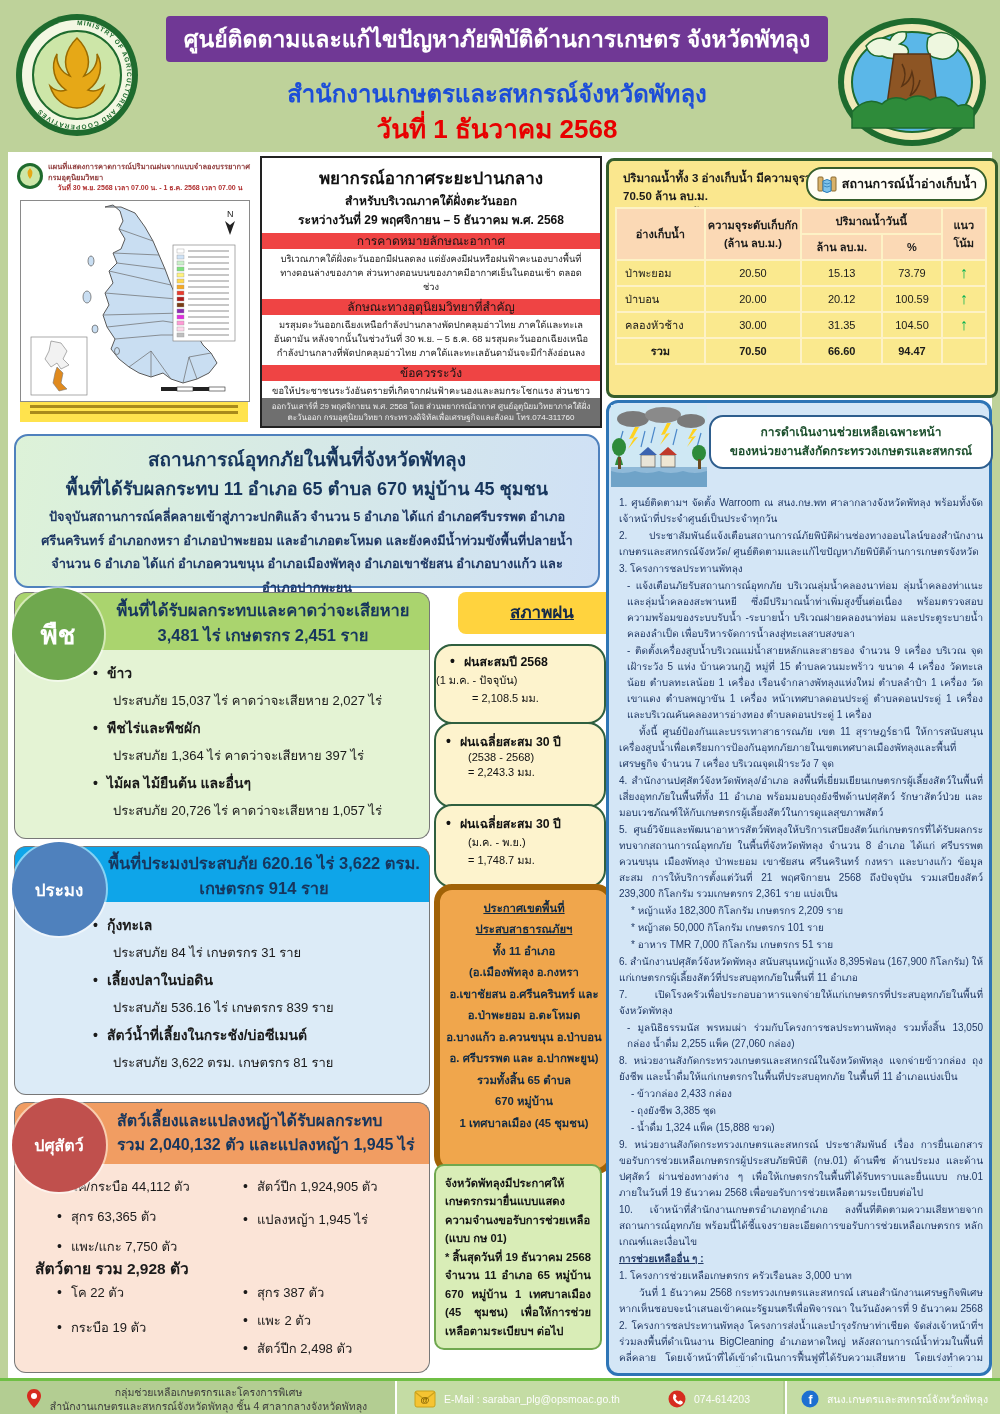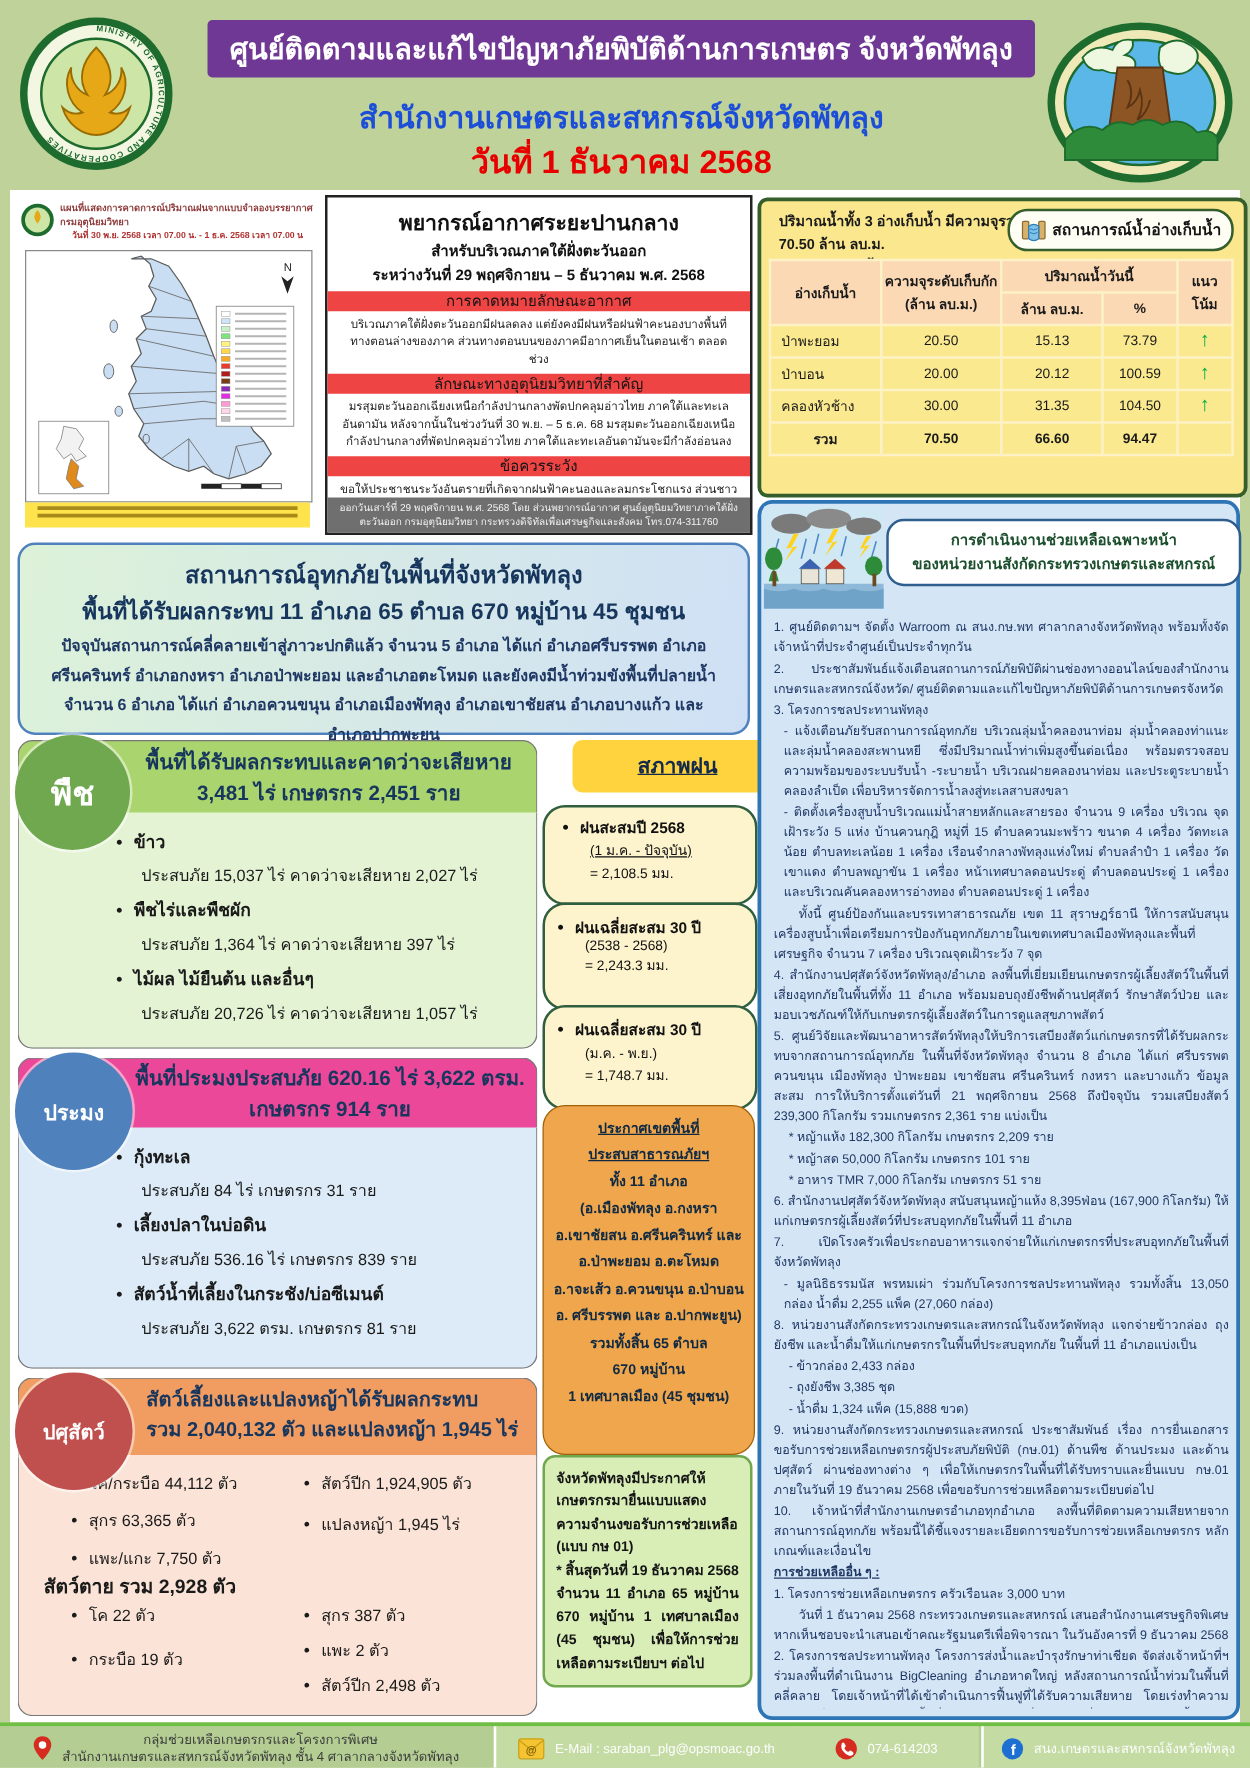--- a/index.html
+++ b/index.html
@@ -50,21 +50,21 @@
   .sec-title{font-size:16.5px;font-weight:bold;color:#17365d;line-height:1.5;}
   .circle{border-radius:50%;color:#fff;font-weight:bold;display:flex;align-items:center;justify-content:center;box-shadow:0 0 0 2px rgba(255,255,255,.5);}
   .li-name{font-size:14px;font-weight:bold;color:#1a1a1a;}
   .li-det{font-size:13px;color:#1a1a1a;}
   .bullet::before{content:"•";margin-right:9px;font-size:14px;}
   
   .rain-head{background:#ffd33e;border-radius:8px;color:#142a4a;font-size:17px;font-weight:bold;text-decoration:underline;}
   .cream{background:#fdf3cd;border:2px solid #2f5f3f;border-radius:18px;}
   .cream .l1{font-size:12.3px;font-weight:bold;color:#111;}
   .cream .l2,.cream .l3{font-size:11px;color:#111;}
-  .orangebox{background:#f0a64c;border:1px solid #a16207;border-radius:18px;color:#102a43;font-size:11.3px;font-weight:bold;line-height:1.9;}
+  .orangebox{background:#f0a64c;border:6px solid #a16207;border-radius:18px;color:#102a43;font-size:11.3px;font-weight:bold;line-height:1.9;}
   .orangebox .u{text-decoration:underline;}
   .notice{background:#d9edb7;border:2px solid #70a84f;border-radius:10px;color:#141414;font-size:11.2px;font-weight:bold;line-height:1.65;text-align:justify;}
   
   .ops{background:#d4e6f6;border:3px solid #2e75b6;border-radius:12px;}
   .ops-title{background:#fff;border:2px solid #2e5e8e;border-radius:14px;color:#1c4f2d;font-size:12px;font-weight:bold;line-height:1.6;}
   .ops-body p{margin:0 0 1px 0;font-size:10px;color:#203864;line-height:1.6;text-align:justify;}
   .ops-body p.dash{padding-left:8px;}
   .ops-body p.ind2{text-indent:20px;}
   .ops-body p.star{padding-left:12px;}
   .ops-body p.headu{font-weight:bold;text-decoration:underline;}
@@ -287,21 +287,21 @@
       <div class="li-name bullet">ข้าว</div>
       <div class="li-det" style="padding:6px 0 6px 20px;">ประสบภัย 15,037 ไร่ คาดว่าจะเสียหาย 2,027  ไร่</div>
       <div class="li-name bullet">พืชไร่และพืชผัก</div>
       <div class="li-det" style="padding:6px 0 6px 20px;">ประสบภัย 1,364 ไร่ คาดว่าจะเสียหาย 397 ไร่</div>
       <div class="li-name bullet">ไม้ผล ไม้ยืนต้น และอื่นๆ</div>
       <div class="li-det" style="padding:6px 0 0 20px;">ประสบภัย 20,726 ไร่ คาดว่าจะเสียหาย 1,057 ไร่</div>
     </div>
   </div>
   <div class="abs circle" style="left:12px;top:588px;width:92px;height:92px;background:#6fa84e;font-size:26px;">พืช</div>
 
-  <div class="abs sec-head" style="left:14px;top:846px;width:414px;height:56px;background:#ec4899;">
+  <div class="abs sec-head" style="left:14px;top:846px;width:414px;height:56px;background:#0ea5e9;">
     <div class="sec-title c" style="padding:4px 8px 0 92px;">
       <span>พื้นที่ประมงประสบภัย  620.16 ไร่ 3,622  ตรม.</span><br>
       <span>เกษตรกร 914 ราย</span>
     </div>
   </div>
   <div class="abs sec-body" style="left:14px;top:902px;width:414px;height:192px;background:#dcebf7;">
     <div style="padding:12px 10px 0 78px;">
       <div class="li-name bullet">กุ้งทะเล</div>
       <div class="li-det" style="padding:6px 0 6px 20px;">ประสบภัย  84  ไร่  เกษตรกร 31 ราย</div>
       <div class="li-name bullet">เลี้ยงปลาในบ่อดิน</div>
@@ -338,42 +338,42 @@
       <div class="li-det bullet" style="padding-bottom:7px;">แพะ 2 ตัว</div>
       <div class="li-det bullet">สัตว์ปีก 2,498 ตัว</div>
     </div>
   </div>
   <div class="abs circle" style="left:12px;top:1098px;width:94px;height:94px;background:#c0504d;font-size:16px;">ปศุสัตว์</div>
 
   <div class="abs rain-head c" style="left:458px;top:592px;width:168px;height:42px;line-height:42px;">สภาพฝน</div>
 
   <div class="abs cream" style="left:434px;top:644px;width:168px;height:70px;padding-top:6px;">
     <div class="l1 bullet" style="padding-left:14px;">ฝนสะสมปี 2568</div>
-    <div class="l2" style="padding-left:36px;text-decoration:underline;">(1 ม.ค. - ปัจจุบัน)</div>
+    <div class="l2" style="">(1 ม.ค. - ปัจจุบัน)</div>
     <div class="l3 l2" style="padding-left:36px;">= 2,108.5 มม.</div>
   </div>
   <div class="abs cream" style="left:434px;top:722px;width:168px;height:74px;padding-top:8px;">
     <div class="l1 bullet" style="padding-left:10px;">ฝนเฉลี่ยสะสม 30 ปี</div>
     <div class="l2" style="padding-left:32px;">(2538 - 2568)</div>
     <div class="l3 l2" style="padding-left:32px;">= 2,243.3 มม.</div>
   </div>
   <div class="abs cream" style="left:434px;top:804px;width:168px;height:72px;padding-top:8px;">
     <div class="l1 bullet" style="padding-left:10px;">ฝนเฉลี่ยสะสม 30 ปี</div>
     <div class="l2" style="padding-left:32px;">(ม.ค. - พ.ย.)</div>
     <div class="l3 l2" style="padding-left:32px;">=  1,748.7 มม.</div>
   </div>
 
   <div class="abs orangebox c" style="left:434px;top:884px;width:168px;height:270px;padding-top:8px;">
     <div class="u">ประกาศเขตพื้นที่</div>
     <div class="u">ประสบสาธารณภัยฯ</div>
     <div>ทั้ง 11 อำเภอ</div>
     <div>(อ.เมืองพัทลุง อ.กงหรา</div>
     <div>อ.เขาชัยสน  อ.ศรีนครินทร์ และ</div>
     <div>อ.ป่าพะยอม อ.ตะโหมด</div>
-    <div>อ.าจะเส้ว อ.ควนขนุน อ.ป่าบอน</div>
+    <div>อ.บางแก้ว อ.ควนขนุน อ.ป่าบอน</div>
     <div>อ. ศรีบรรพต   และ อ.ปากพะยูน)</div>
     <div>รวมทั้งสิ้น 65 ตำบล</div>
     <div>670  หมู่บ้าน</div>
     <div>1 เทศบาลเมือง (45 ชุมชน)</div>
   </div>
 
   <div class="abs notice" style="left:434px;top:1164px;width:168px;height:186px;padding:8px 9px;box-sizing:border-box;">
     <div>จังหวัดพัทลุงมีประกาศให้เกษตรกรมายื่นแบบแสดงความจำนงขอรับการช่วยเหลือ (แบบ กษ 01)</div>
     <div>* สิ้นสุดวันที่ 19 ธันวาคม 2568 จำนวน 11 อำเภอ 65 หมู่บ้าน 670 หมู่บ้าน 1 เทศบาลเมือง (45 ชุมชน) เพื่อให้การช่วยเหลือตามระเบียบฯ ต่อไป</div>
   </div>

